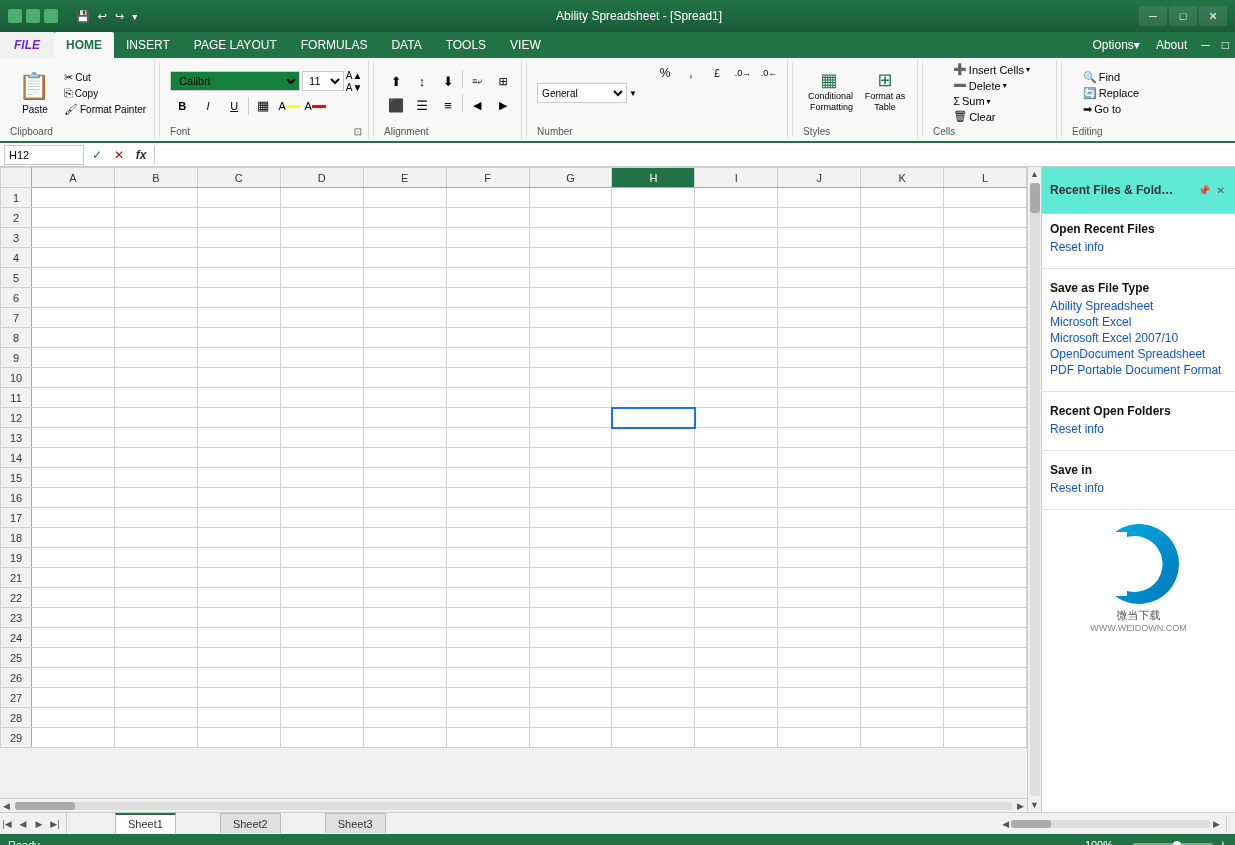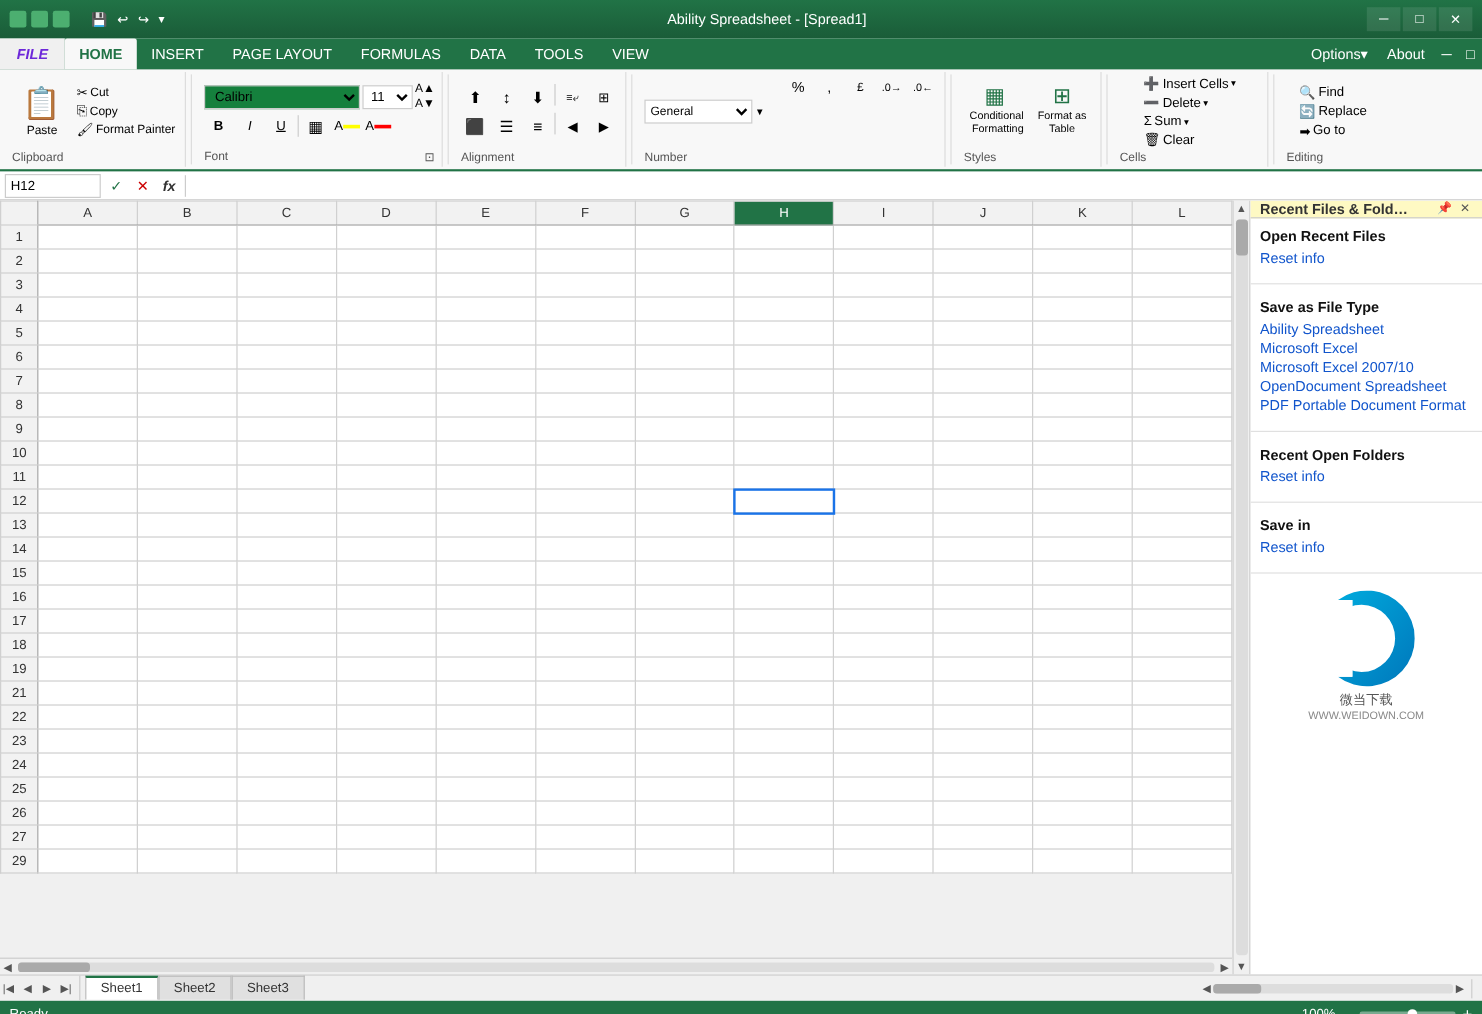--- a/index.html
+++ b/index.html
@@ -197,23 +197,23 @@
     
     #right-panel {
       width: 194px;
       background: white;
       border-left: 1px solid #ccc;
       overflow-y: auto;
       padding: 0;
       font-size: 12px;
     }
     #right-panel-header {
-      background: #fef9c3;
+      background: #5eead4;
       border-bottom: 1px solid #ccc;
-      padding: 0 8px;
+      padding: 16px 8px;
       display: flex;
       align-items: center;
       justify-content: space-between;
     }
     .panel-title { font-size: 12px; font-weight: 600; color: #333; }
     .panel-controls { display: flex; gap: 2px; }
     .panel-ctrl-btn { font-size: 10px; cursor: pointer; padding: 0 2px; color: #555; }
     .panel-section { padding: 8px; }
     .panel-section-title { font-weight: 600; font-size: 12px; color: #111; margin-bottom: 4px; }
     .panel-link { color: #1155cc; text-decoration: none; cursor: pointer; font-size: 12px; display: block; margin: 2px 0; }
@@ -224,20 +224,21 @@
       padding: 6px 12px;
       background: #e0e0e0;
       border: 1px solid #bbb;
       border-bottom: none;
       cursor: pointer;
       font-size: 11px;
       color: #333;
       height: 20px;
       display: flex;
       align-items: center;
+      margin-left: 44px;
     }
     .sheet-tab.active {
       background: white;
       border-top: 2px solid #217346;
       font-weight: 500;
     }
 
     
     #statusbar {
       background: #217346;
@@ -907,20 +908,35 @@
               <td id="cell-E27"></td>
               <td id="cell-F27"></td>
               <td id="cell-G27"></td>
               <td id="cell-H27"></td>
               <td id="cell-I27"></td>
               <td id="cell-J27"></td>
               <td id="cell-K27"></td>
               <td id="cell-L27"></td>
             </tr>
             <tr>
+              <th class="row-header">28</th>
+              <td id="cell-A28"></td>
+              <td id="cell-B28"></td>
+              <td id="cell-C28"></td>
+              <td id="cell-D28"></td>
+              <td id="cell-E28"></td>
+              <td id="cell-F28"></td>
+              <td id="cell-G28"></td>
+              <td id="cell-H28"></td>
+              <td id="cell-I28"></td>
+              <td id="cell-J28"></td>
+              <td id="cell-K28"></td>
+              <td id="cell-L28"></td>
+            </tr>
+            <tr>
               <th class="row-header">29</th>
               <td id="cell-A29"></td>
               <td id="cell-B29"></td>
               <td id="cell-C29"></td>
               <td id="cell-D29"></td>
               <td id="cell-E29"></td>
               <td id="cell-F29"></td>
               <td id="cell-G29"></td>
               <td id="cell-H29"></td>
               <td id="cell-I29"></td>

